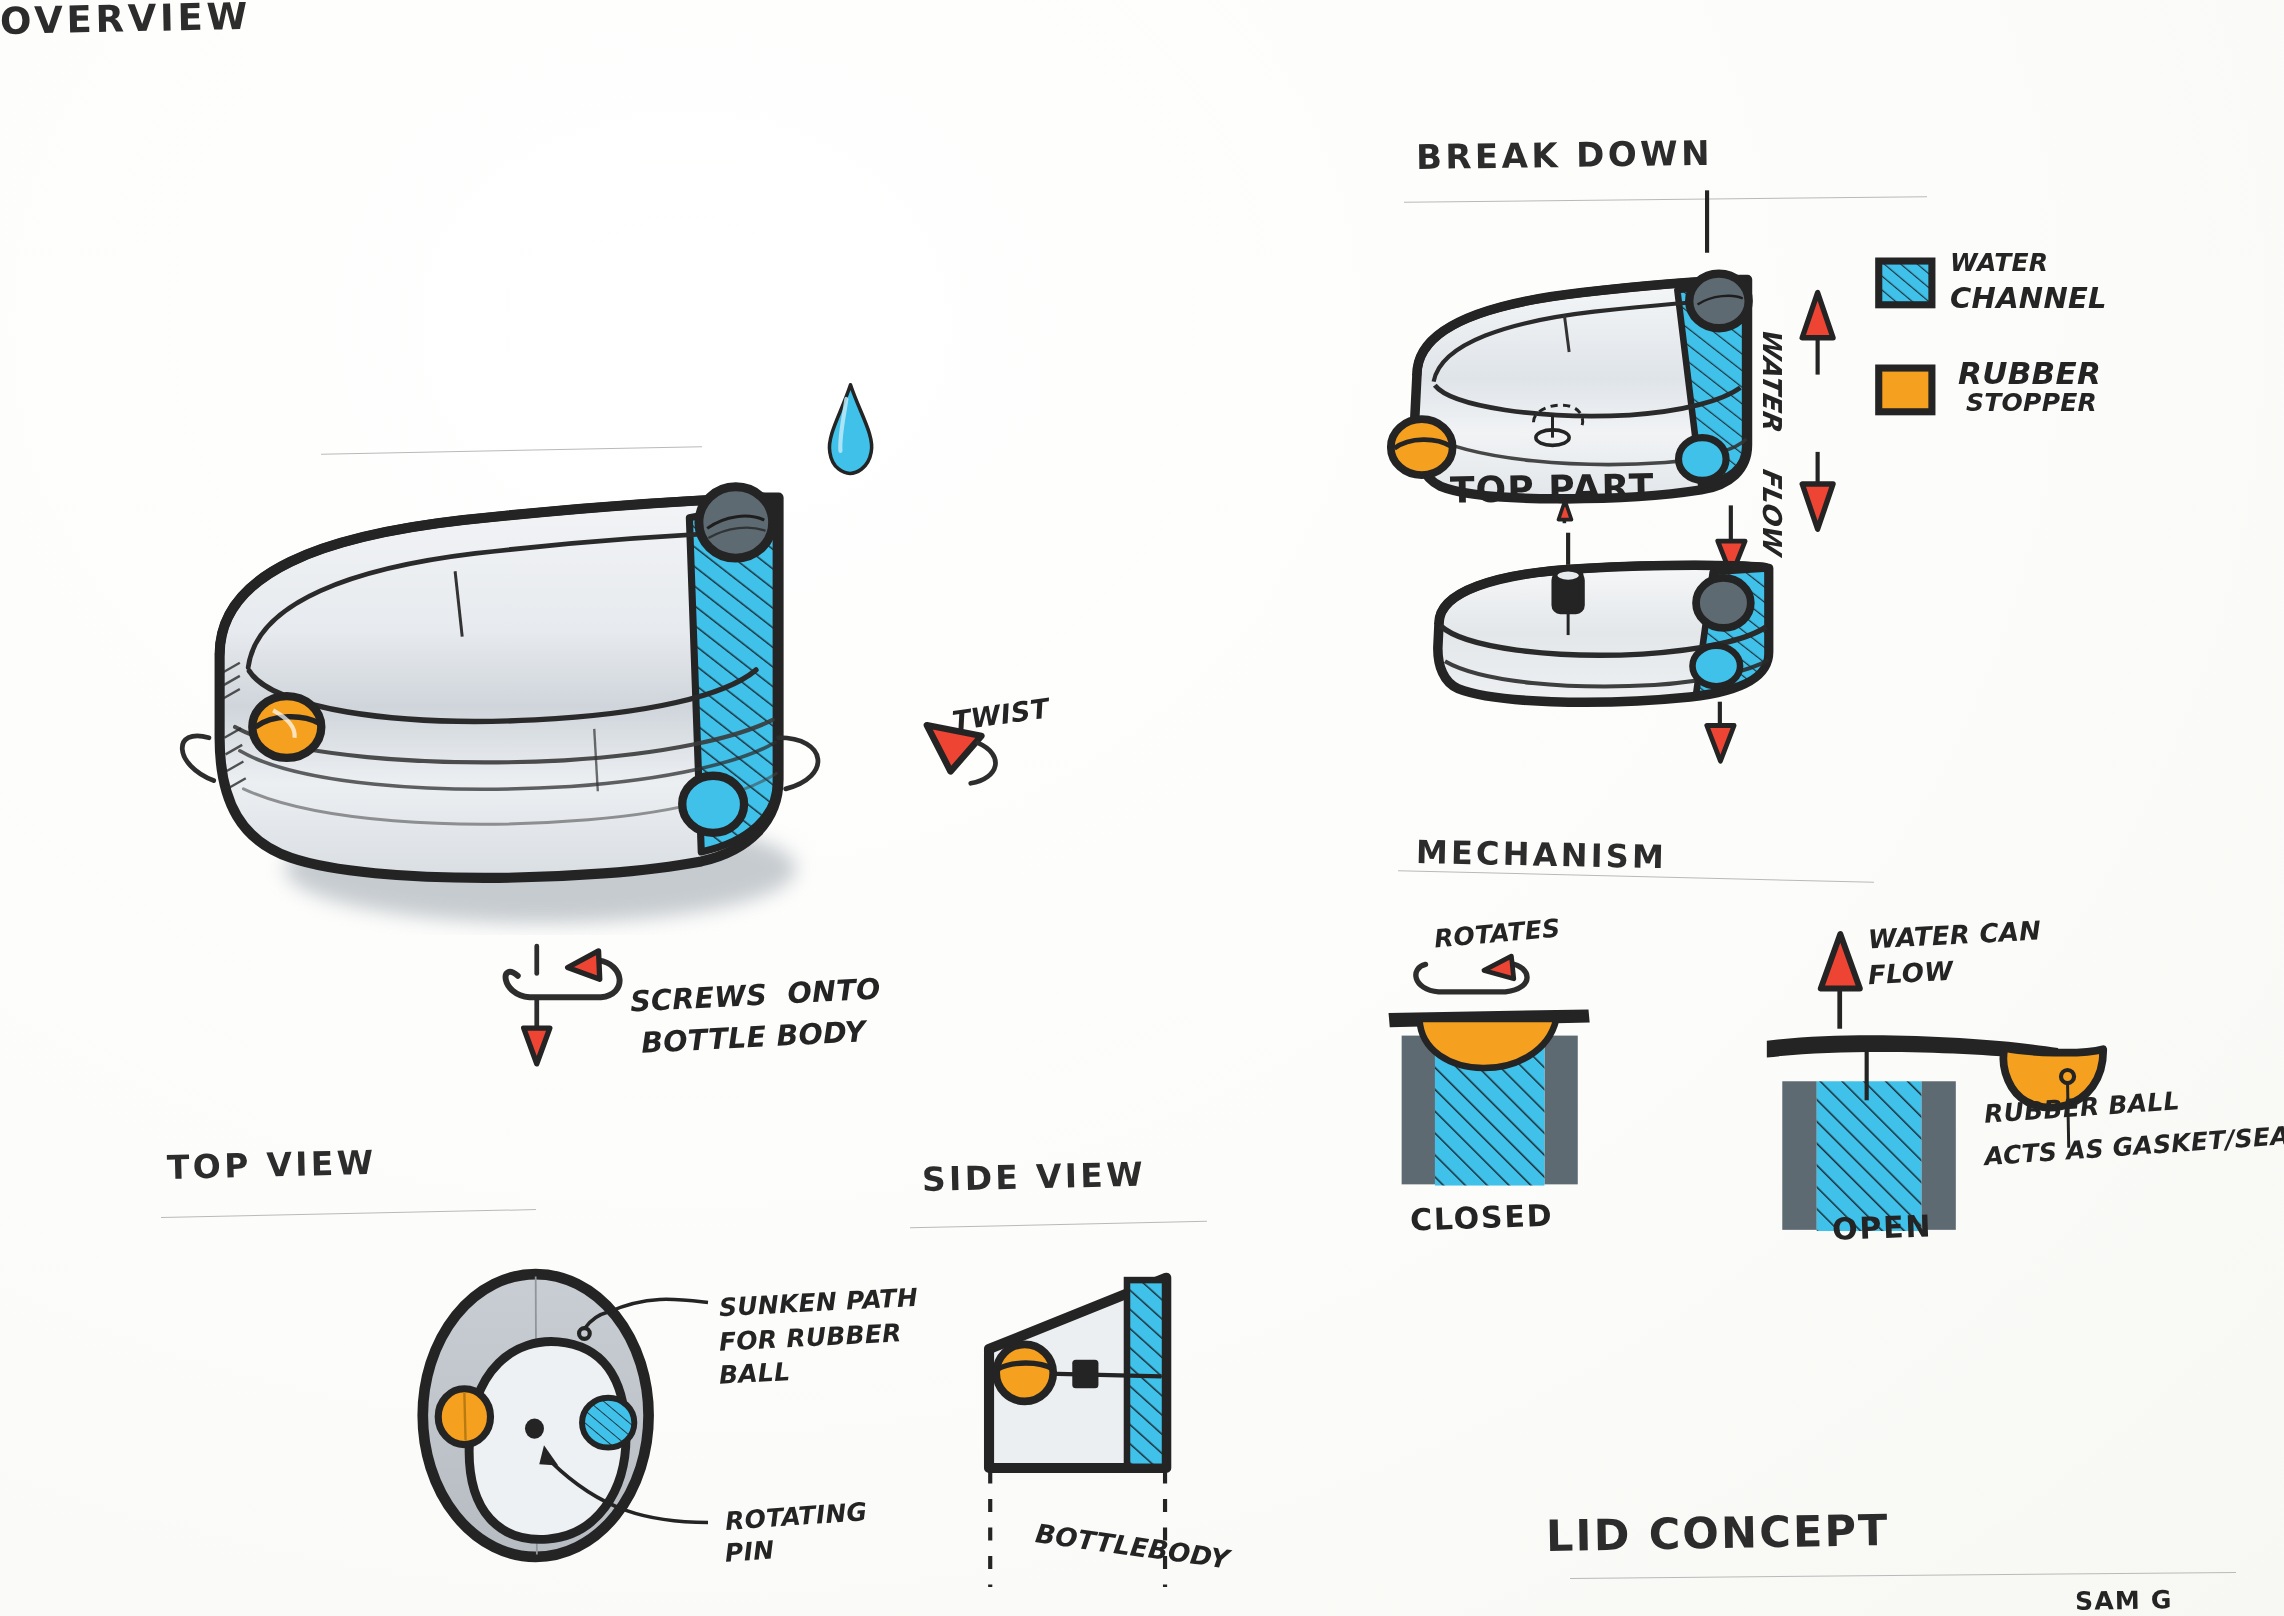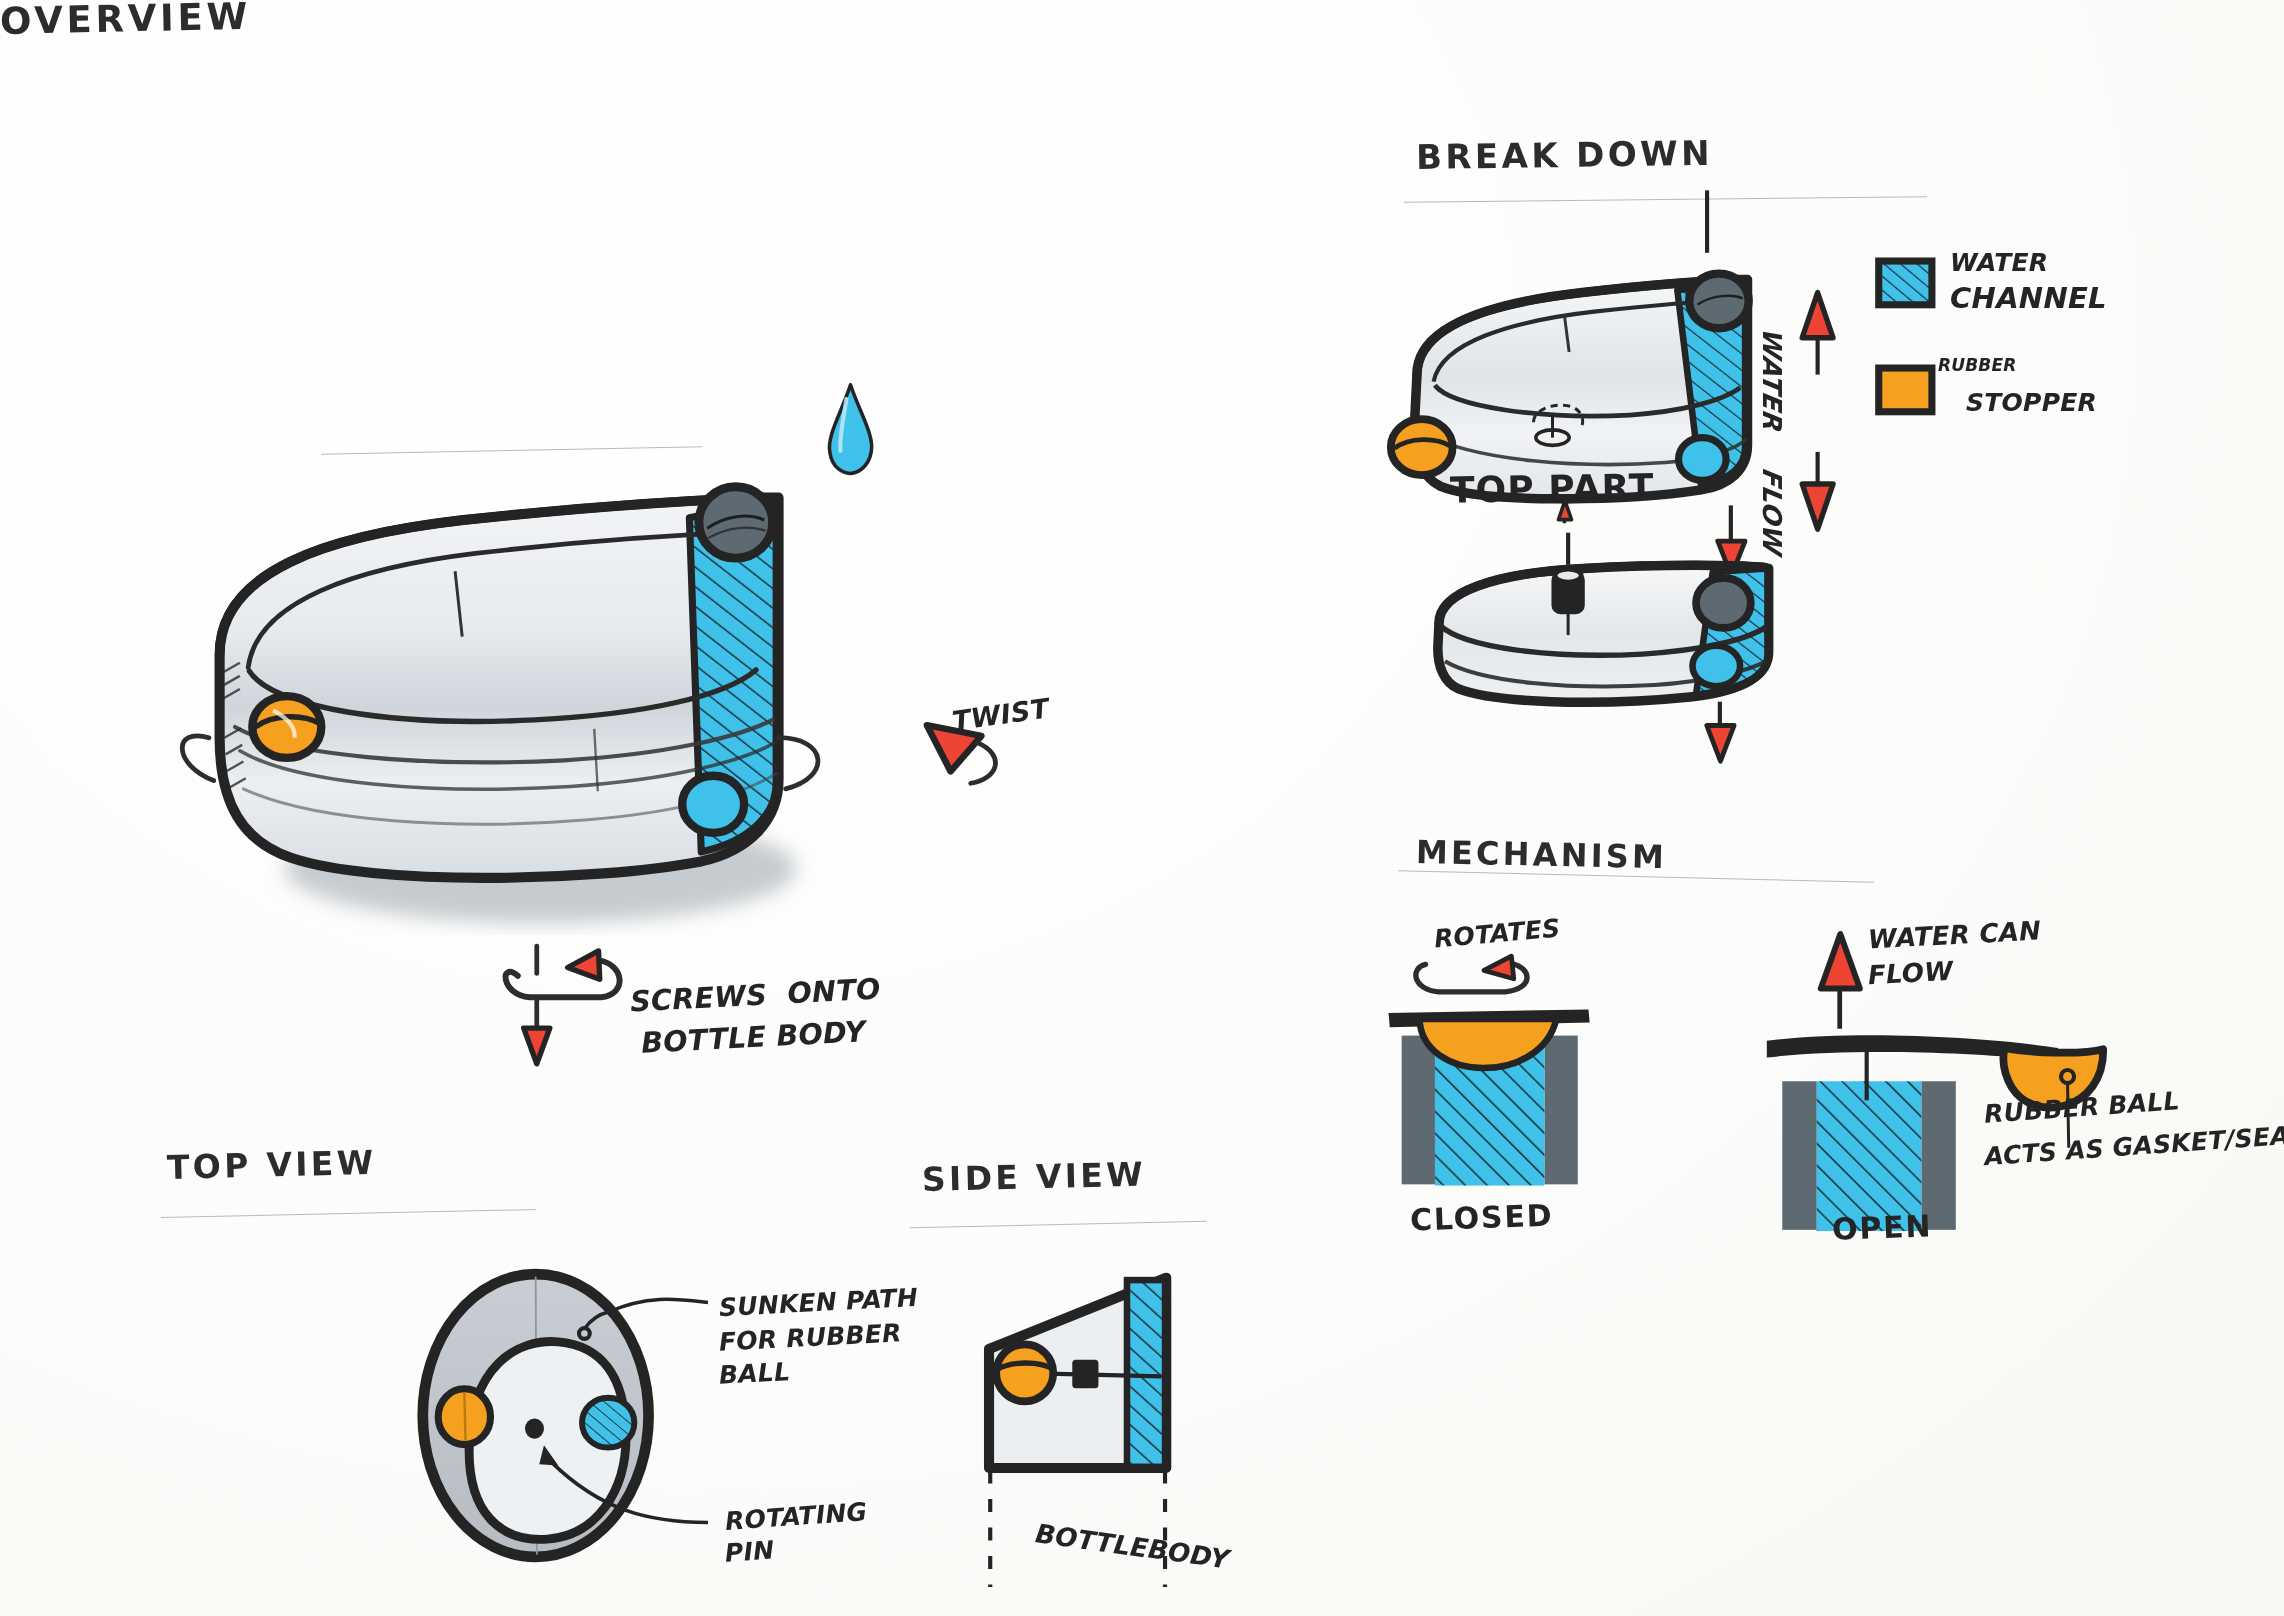--- a/index.html
+++ b/index.html
@@ -266,21 +266,21 @@
             </pattern>
           </defs>
         </svg>
         <div class="hand" style="position:absolute;left:76px;top:0px;font-size:25px;">WATER</div>
         <div class="hand" style="position:absolute;left:76px;top:33px;font-size:29px;">CHANNEL</div>
       </div>
       <div style="position:relative;height:89px;margin-top:18px;">
         <svg style="position:absolute;left:0;top:6px;" width="65" height="55" viewBox="0 0 110 92">
           <rect x="8" y="8" width="90" height="74" fill="#f5a01e" stroke="#242424" stroke-width="12"></rect>
         </svg>
-        <div class="hand" style="position:absolute;left:64px;top:0px;font-size:17px;text-align:center;">RUBBER</div>
+        <div class="hand" style="position:absolute;left:84px;top:0px;font-size:31px;text-align:center;">RUBBER</div>
         <div class="hand" style="position:absolute;left:92px;top:33px;font-size:25px;">STOPPER</div>
       </div>
     </div>
   </div>
 
   <div class="sec" style="left:1416px;top:833px;width:868px;height:452px;">
     <div class="srule" style="left:-18px;top:43px;width:476px;transform:rotate(1.4deg);"></div>
     <div class="stitle" style="left:89px;top:7.1px;font-size:32px;transform:rotate(1.2deg);">MECHANISM</div>
 
     <div class="hand" style="position:absolute;left:18px;top:88px;font-size:25px;transform:rotate(-5deg);">ROTATES</div>
@@ -412,15 +412,20 @@
       <g stroke="#242424" stroke-width="7" stroke-dasharray="22 26" fill="none">
         <line x1="34" y1="382" x2="34" y2="578"></line>
         <line x1="328" y1="382" x2="328" y2="578"></line>
       </g>
     </svg>
 
     <div class="hand" style="position:absolute;left:113px;top:368px;font-size:26px;transform:rotate(8deg);">BOTTLE</div>
     <div class="hand" style="position:absolute;left:226px;top:381px;font-size:26px;transform:rotate(8deg);">BODY</div>
   </div>
 
+  <div class="sec" style="left:1546px;top:1511px;width:738px;height:105px;">
+    <div class="srule" style="left:24px;top:64px;width:666px;transform:rotate(-0.5deg);"></div>
+    <div class="stitle" style="left:178px;top:28.6px;font-size:43px;letter-spacing:.05em;transform:rotate(-1deg);">LID CONCEPT</div>
+    <div class="hand" style="position:absolute;left:529px;top:77px;font-size:25px;font-style:normal;letter-spacing:.05em;transform:rotate(-1deg);">SAM G</div>
+  </div>
 
 </div>
 
 
 </body></html>

